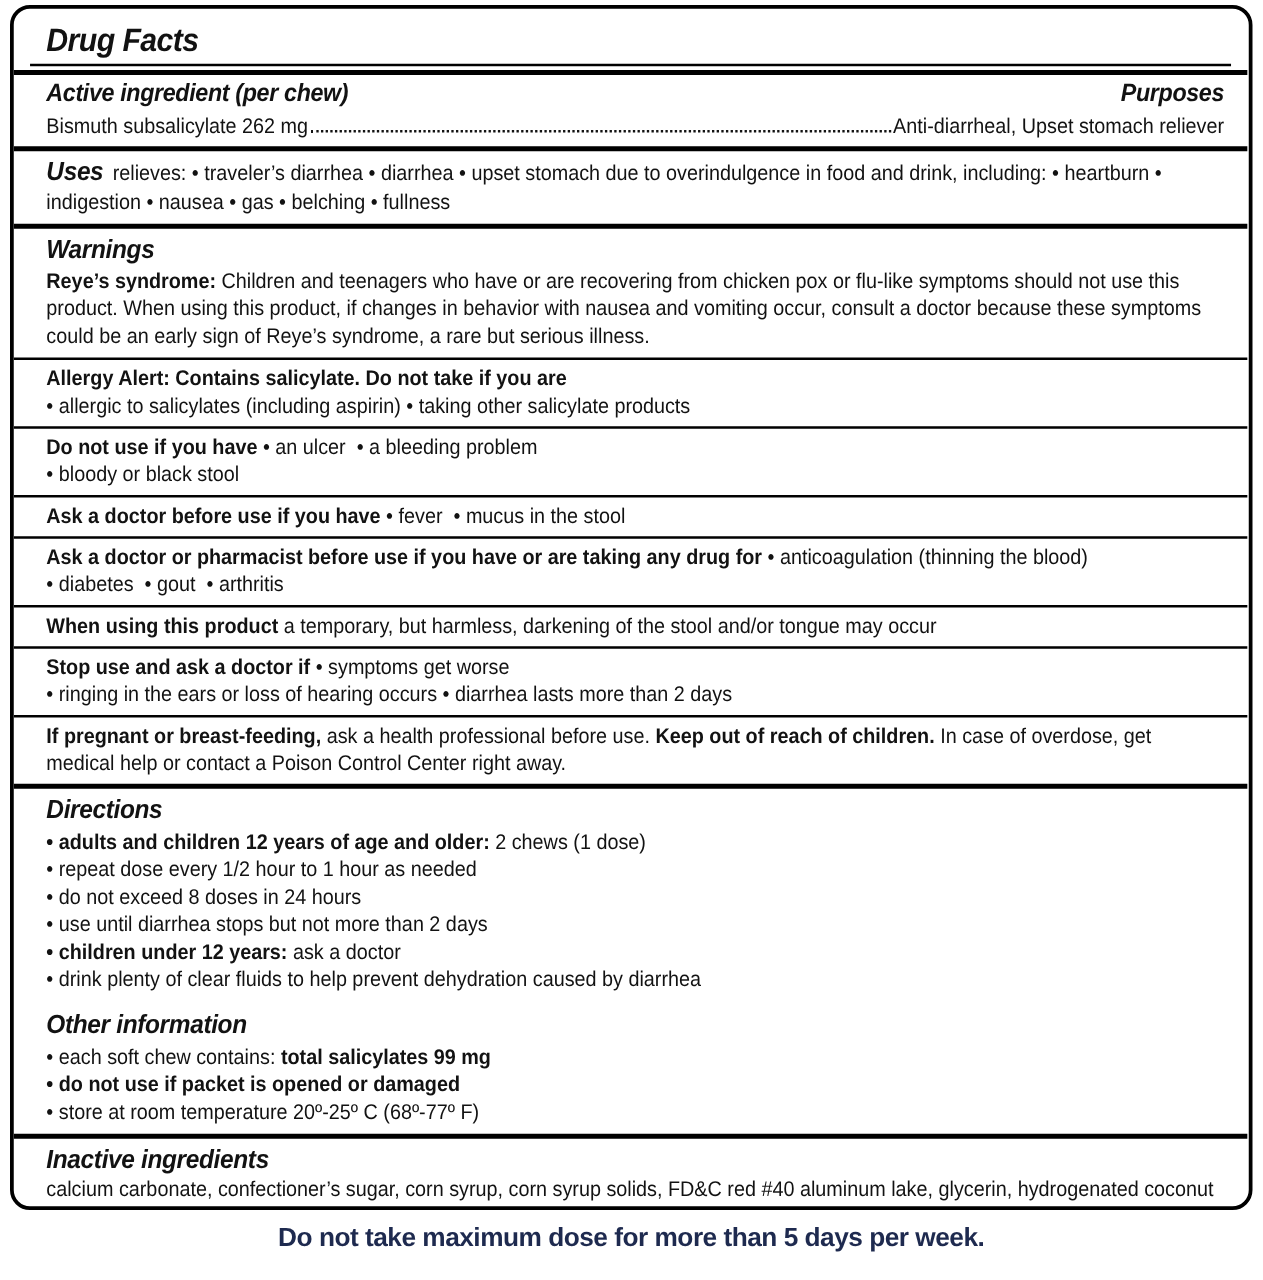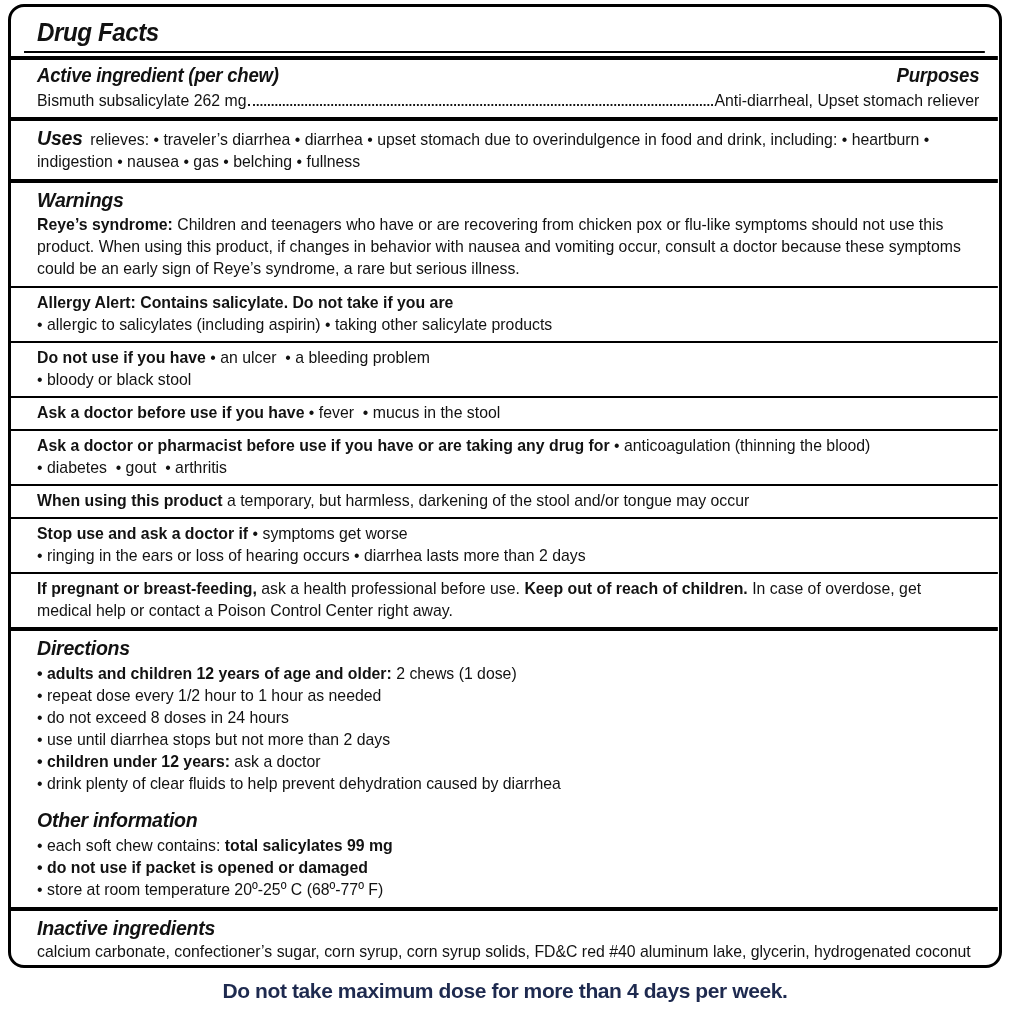--- a/index.html
+++ b/index.html
@@ -143,13 +143,13 @@
     <div class="rule-heavy"></div>
 
     <div class="sec">
       <div class="hs">Inactive ingredients</div>
       <div class="t">calcium carbonate, confectioner’s sugar, corn syrup, corn syrup solids, FD&amp;C red #40 aluminum lake, glycerin, hydrogenated coconut oil, natural masking flavor, soy lecithin, strawberry flavor, sucrose, water</div>
     </div>
 
   </div>
 </div>
 
-<div class="footer">Do not take maximum dose for more than 4 days per week.</div>
+<div class="footer">Do not take maximum dose for more than 5 days per week.</div>
 
 </body></html>

